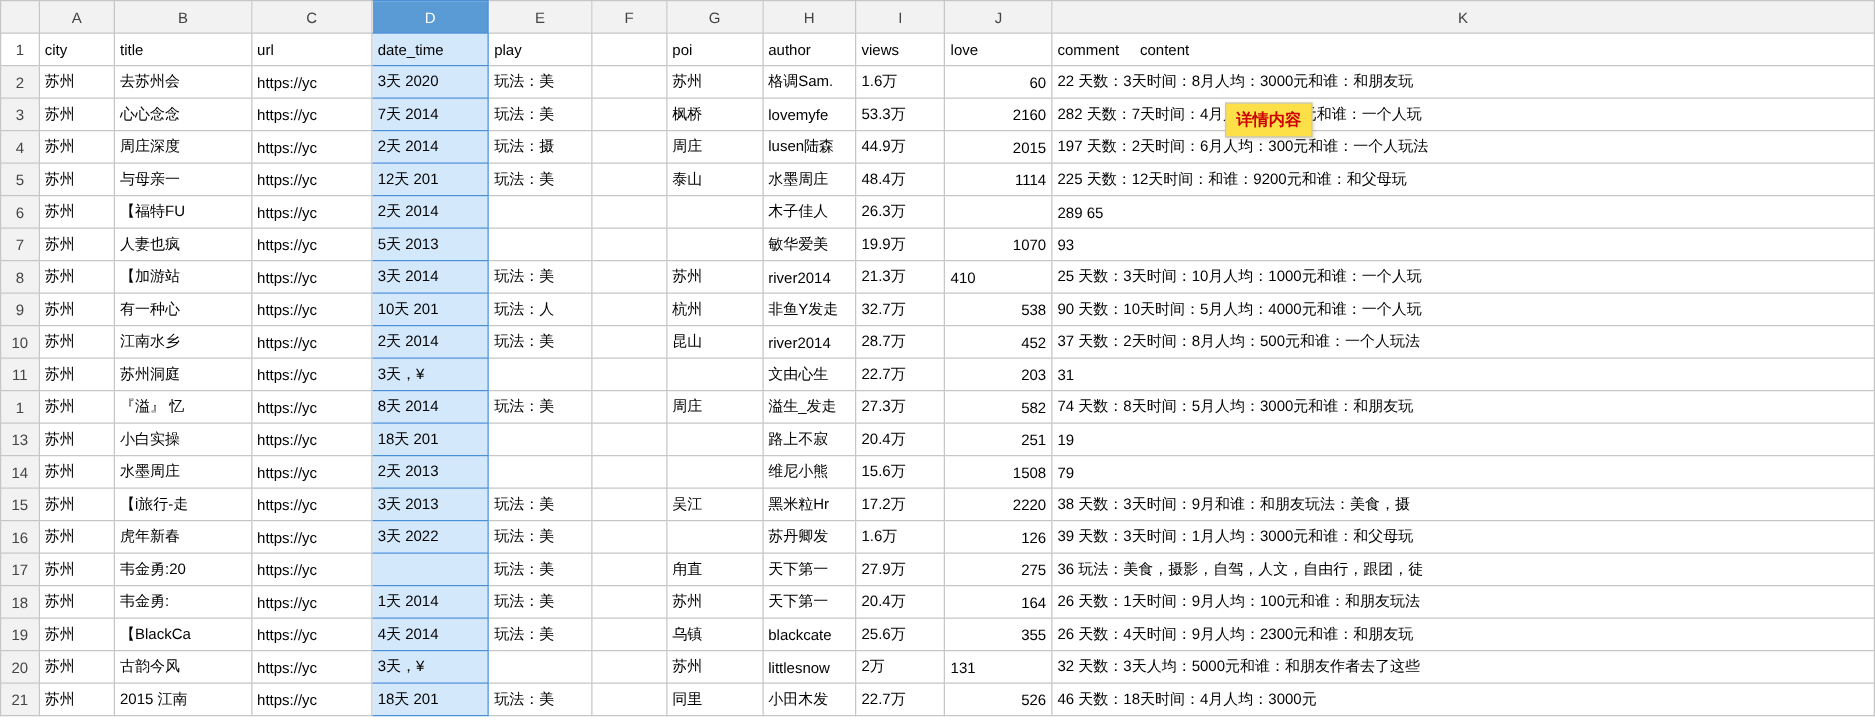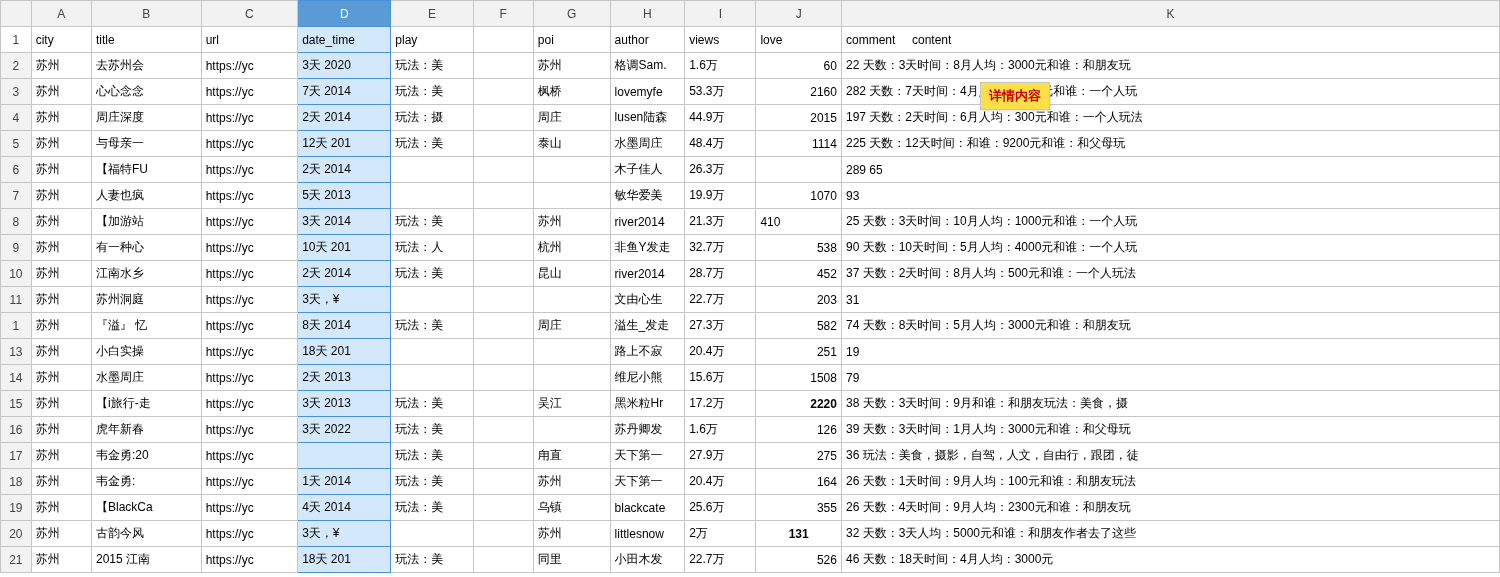--- a/index.html
+++ b/index.html
@@ -337,21 +337,21 @@
           <td class="row-num">15</td>
           <td>苏州</td>
           <td>【i旅行-走</td>
           <td>https://yc</td>
           <td class="col-d">3天 2013</td>
           <td>玩法：美</td>
           <td></td>
           <td>吴江</td>
           <td>黑米粒Hr</td>
           <td>17.2万</td>
-          <td style="text-align: right; font-weight: bold;">2220</td>
+          <td style="text-align: right;">2220</td>
           <td>38  天数：3天时间：9月和谁：和朋友玩法：美食，摄</td>
         </tr>
         <tr>
           <td class="row-num">16</td>
           <td>苏州</td>
           <td>虎年新春</td>
           <td>https://yc</td>
           <td class="col-d">3天 2022</td>
           <td>玩法：美</td>
           <td></td>
@@ -407,21 +407,21 @@
           <td class="row-num">20</td>
           <td>苏州</td>
           <td>古韵今风</td>
           <td>https://yc</td>
           <td class="col-d">3天，¥</td>
           <td></td>
           <td></td>
           <td>苏州</td>
           <td>littlesnow</td>
           <td>2万</td>
-          <td style="text-align: center; font-weight: bold;">131</td>
+          <td style="text-align: left;">131</td>
           <td>32  天数：3天人均：5000元和谁：和朋友作者去了这些</td>
         </tr>
         <tr>
           <td class="row-num">21</td>
           <td>苏州</td>
           <td>2015 江南</td>
           <td>https://yc</td>
           <td class="col-d">18天 201</td>
           <td>玩法：美</td>
           <td></td>

